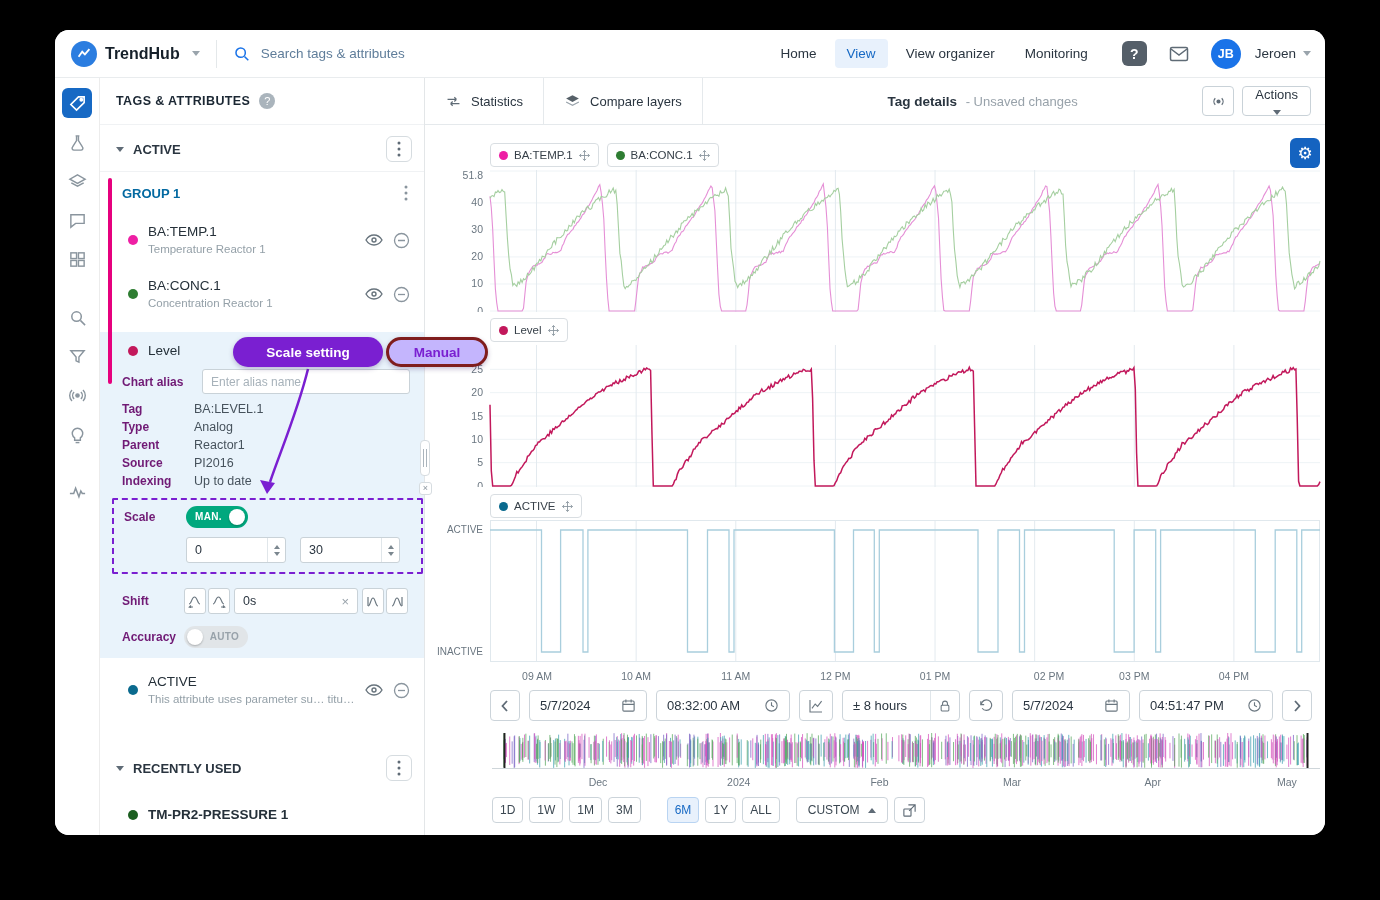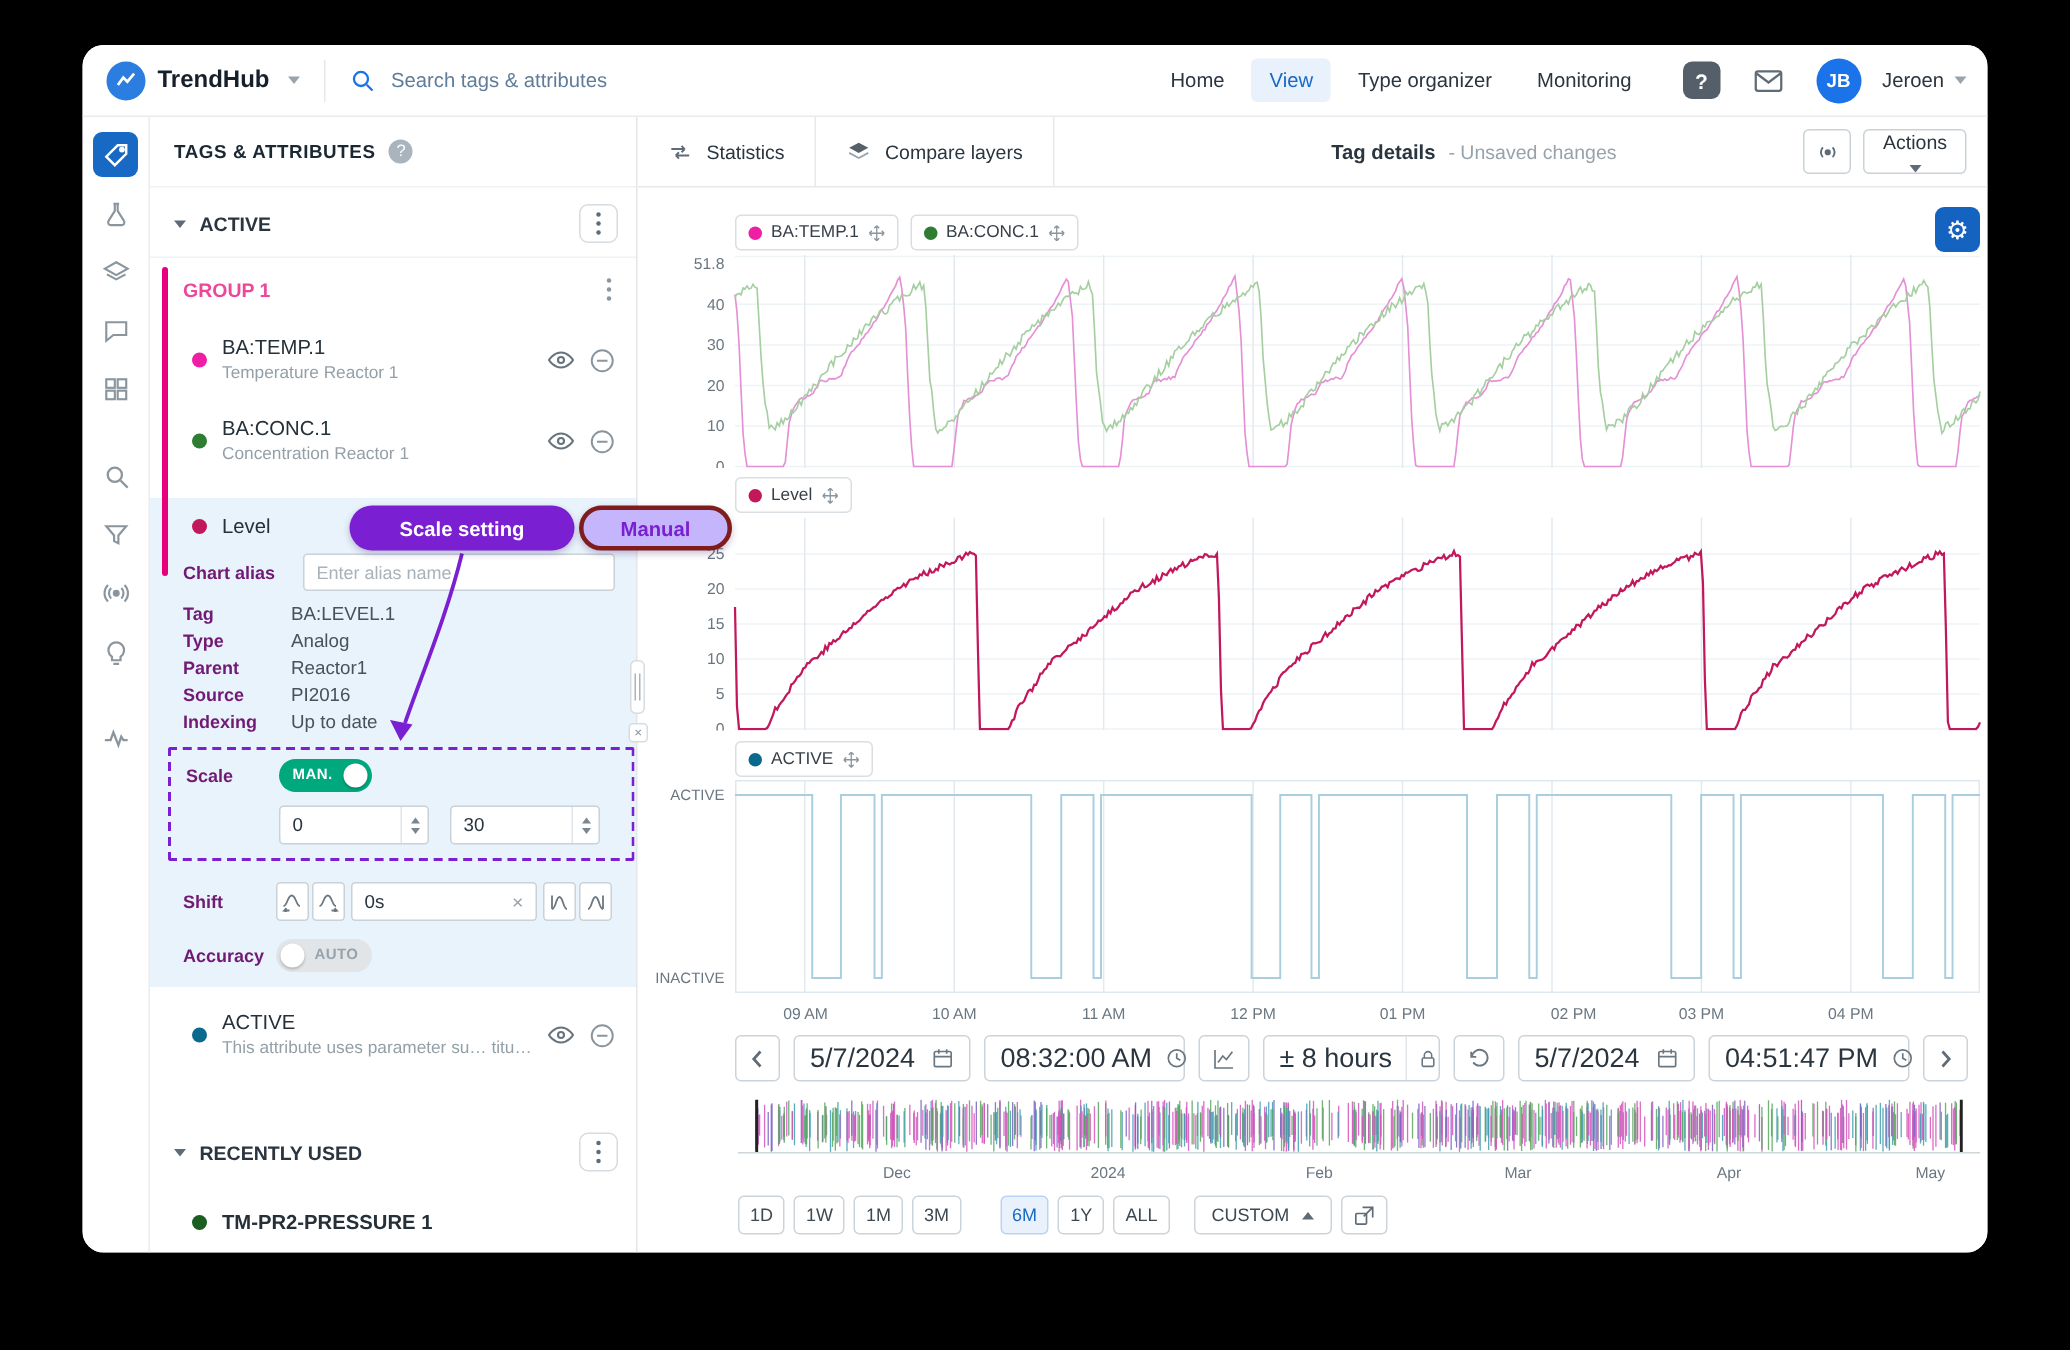--- a/index.html
+++ b/index.html
@@ -52,21 +52,21 @@
     font-size:11px;display:flex;align-items:center;justify-content:center;}
   .section-row{height:40px;margin-top:4px;display:flex;align-items:center;padding:0 12px 0 16px;gap:9px;}
   .section-row .tri-down{color:#5f6b76;}
   .section-title{font-size:13px;font-weight:bold;color:#2a3540;}
   .kebab-btn{margin-left:auto;width:26px;height:26px;border:1px solid #d6dce0;border-radius:6px;
     background:#fff;display:flex;align-items:center;justify-content:center;color:#5f6b76;cursor:pointer;}
   .kebab-plain{margin-left:auto;color:#8a959e;display:flex;padding:4px;}
   .group-area{border-top:1px solid #f0f2f4;position:relative;margin-top:2px;}
   .group-bar{position:absolute;left:8px;top:6px;width:4px;height:206px;border-radius:2px;}
   .group-row{height:42px;display:flex;align-items:center;padding:0 12px 0 22px;}
-  .group-title{font-size:13px;font-weight:bold;color:#ec4899;}
+  .group-title{font-size:13px;font-weight:bold;color:#0369a1;}
   .tag-item{display:flex;align-items:center;gap:10px;padding:9px 14px 11px 28px;}
   .dot{width:10px;height:10px;border-radius:50%;flex:none;}
   .ti-texts{flex:1;min-width:0;}
   .ti-name{font-size:13.5px;color:#253039;line-height:17px;}
   .ti-desc{font-size:11.5px;color:#94a0a8;line-height:15px;margin-top:2px;white-space:nowrap;
     overflow:hidden;text-overflow:ellipsis;}
   .icn{color:#68747d;display:flex;cursor:pointer;flex:none;}
   .icn.minus{color:#8a959e;}
   .sel{background:#e9f3fb;margin-top:10px;padding-bottom:10px;}
   .sel .tag-item{padding:10px 14px 8px 28px;}
@@ -139,21 +139,21 @@
   .chip .mv{color:#8a959e;display:flex;}
   .chart-svg{position:absolute;left:0;width:900px;height:142px;}
   .chart-svg text{font-family:"Liberation Sans",sans-serif;}
   #chart1{top:92px;} #chart2{top:267px;} #chart3{top:442px;}
   .lg1{top:65px;} .lg2{top:240px;} .lg3{top:416px;}
   .xlabels{position:absolute;top:592px;left:0;width:900px;height:16px;}
   .xlab{position:absolute;transform:translateX(-50%);font-size:10.5px;color:#6a7680;white-space:nowrap;}
   
   .timebar{position:absolute;top:612px;left:65px;width:830px;display:flex;gap:9px;align-items:center;}
   .tfield{height:31px;border:1px solid #ccd4da;border-radius:4px;background:#fff;display:flex;
-    align-items:center;gap:9px;padding:0 10px;font-size:18px;color:#2a3540;cursor:pointer;white-space:nowrap;}
+    align-items:center;gap:9px;padding:0 10px;font-size:13px;color:#2a3540;cursor:pointer;white-space:nowrap;}
   .tfield .ic{color:#6b7780;display:flex;margin-left:auto;}
   .arrow-btn{width:30px;flex:none;justify-content:center;padding:0;gap:0;color:#5f6b76;}
   .w118{width:118px;} .w134{width:134px;} .w34{width:34px;justify-content:center;padding:0;}
   .dur{width:118px;padding-right:0;}
   .dur .suffix{margin-left:auto;height:100%;border-left:1px solid #e0e6ea;display:flex;
     align-items:center;padding:0 7px;color:#6b7780;}
   
   .overview{position:absolute;top:655px;left:67px;width:828px;height:36px;border-bottom:1px solid #cfd6da;cursor:pointer;}
   .ctxlabels{position:absolute;top:698px;left:67px;width:828px;height:14px;}
   .ctx-label{position:absolute;transform:translateX(-50%);font-size:10.5px;color:#6a7680;}
@@ -193,21 +193,21 @@
         <svg width="17" height="17" viewBox="0 0 20 20" fill="none" stroke="currentColor" stroke-width="1.8">
             <circle cx="9" cy="9" r="5.5"></circle>
             <path d="M13.5 13.5l4.5 4.5"></path>
           </svg>
       </span>
       <input placeholder="Search tags &amp; attributes" style="">
     </div>
     <nav class="topnav">
       <span class="nav-item">Home</span>
       <span class="nav-item active">View</span>
-      <span class="nav-item">Type organizer</span>
+      <span class="nav-item">View organizer</span>
       <span class="nav-item">Monitoring</span>
       <span class="help-sq">?</span>
       <span class="mail">
         <svg width="20" height="16" viewBox="0 0 20 16" fill="none" stroke="currentColor" stroke-width="1.5">
             <rect x="1.5" y="1.5" width="17" height="13" rx="1.5"></rect>
             <path d="M2 3l8 6 8-6"></path>
           </svg>
       </span>
       <span class="avatar">JB</span>
       <span class="user">

